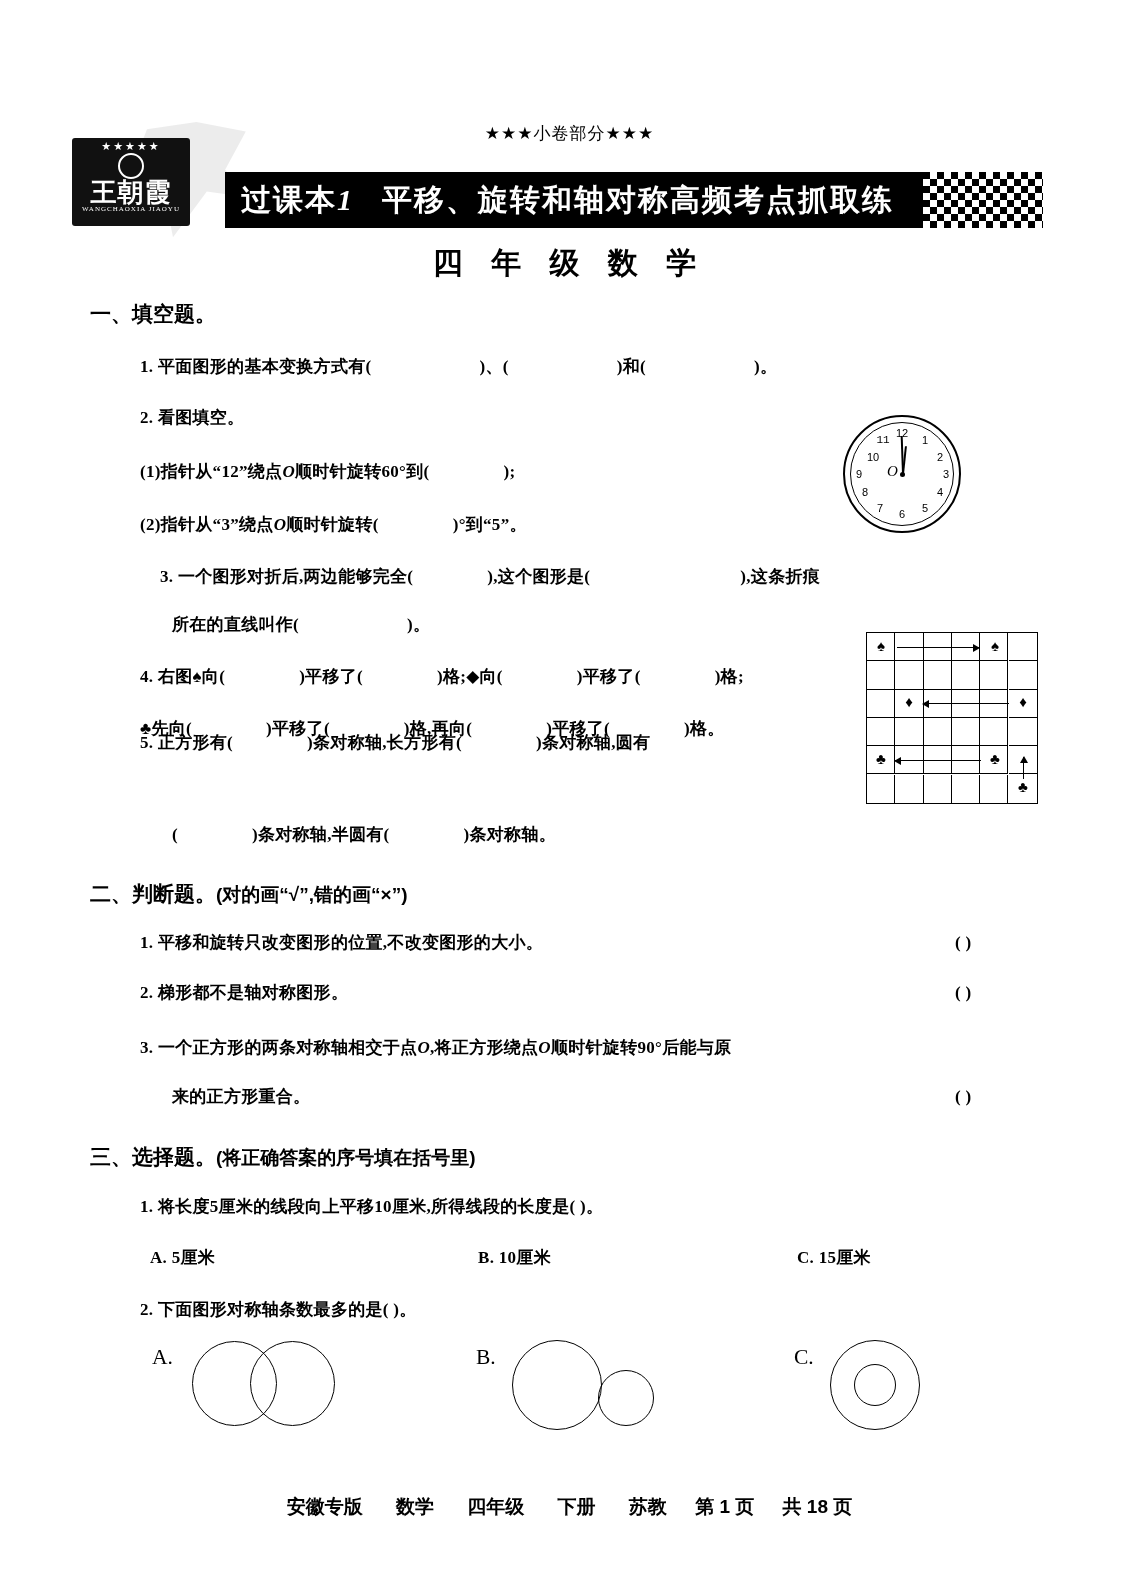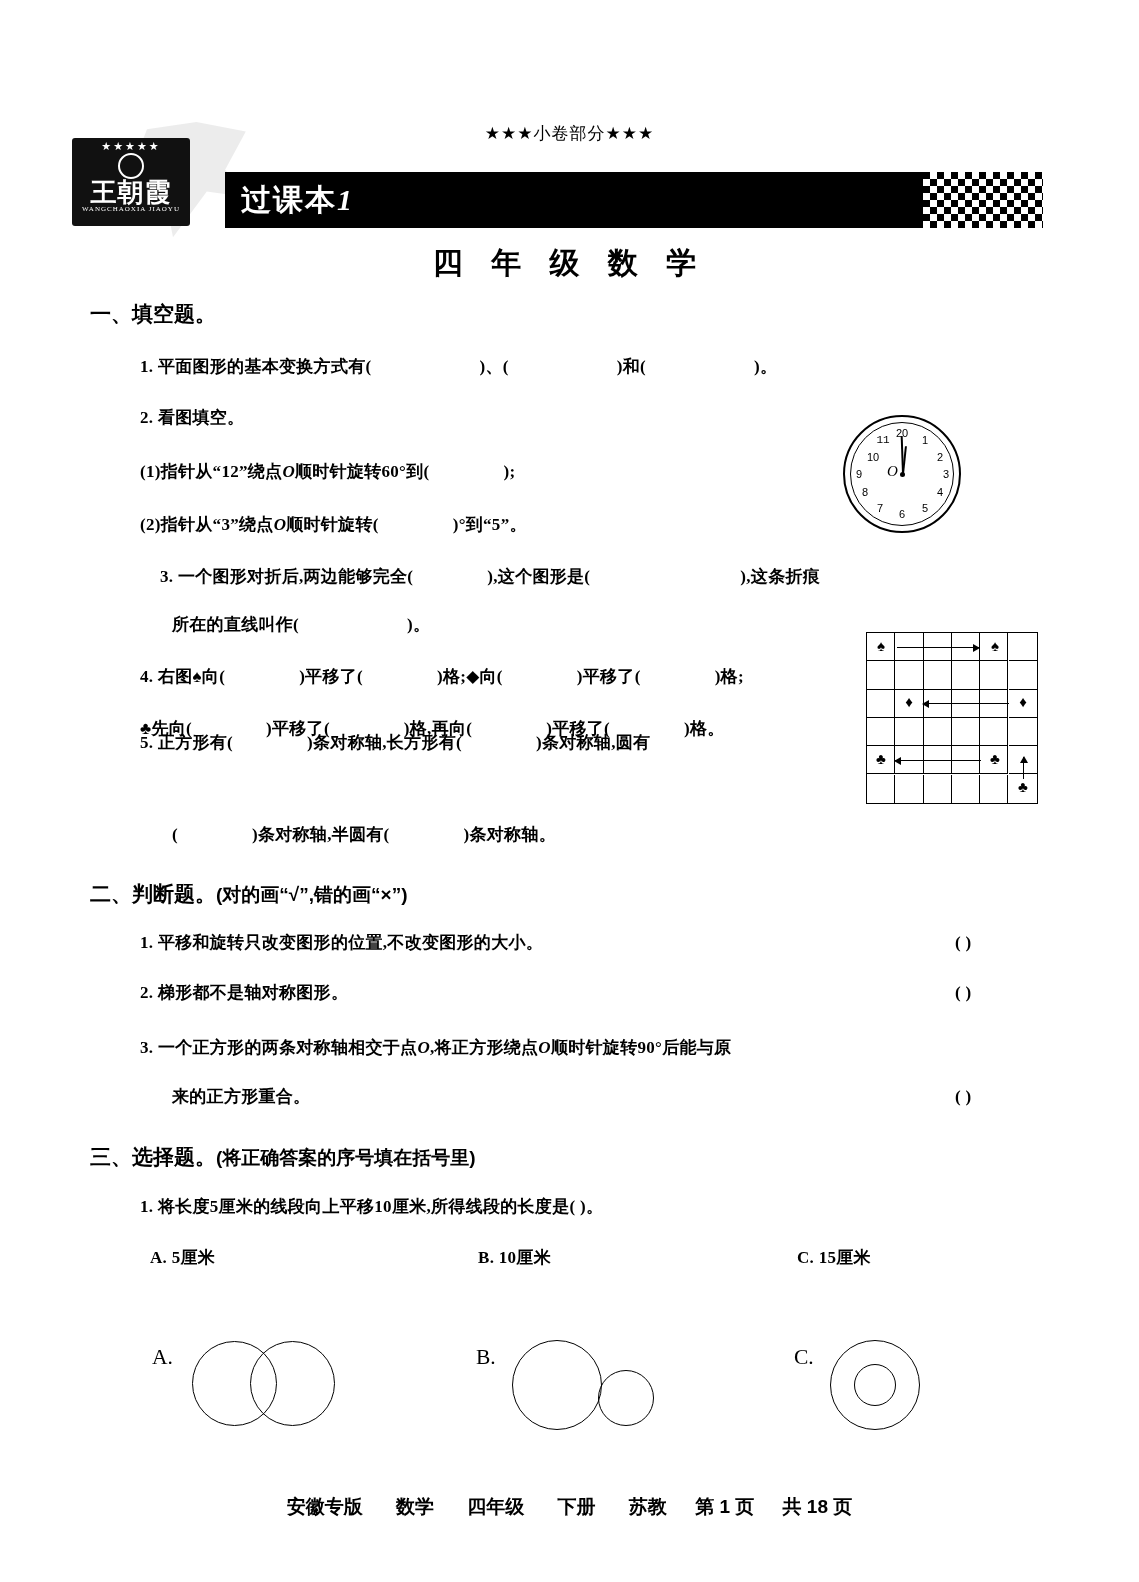--- a/index.html
+++ b/index.html
@@ -165,20 +165,21 @@
     </div>
   </div>
 
   <div class="title-band">
     <div class="bar"></div>
     <div class="checker"></div>
     <div class="title-text">
       <span>过课本</span>
       <span class="num">1</span>
       <span class="gap"></span>
+      <span>平移、旋转和轴对称高频考点抓取练</span>
     </div>
   </div>
 
   <div class="subject">四 年 级 数 学</div>
 
   <div class="sec" style="left:90px;top:300px;">一、填空题。</div>
 
   <div class="q" style="left:140px;top:352px;">
     <span>1.</span>
     <span>平面图形的基本变换方式有(</span><span class="blank b-md"></span><span>)、(</span><span class="blank b-md"></span><span>)和(</span><span class="blank b-md"></span><span>)。</span>
@@ -191,21 +192,21 @@
   <div class="q" style="left:140px;top:457px;">
     <span>(1)指针从“12”绕点</span><span class="it">O</span><span>顺时针旋转60°到(</span><span class="blank b-sm"></span><span>);</span>
   </div>
   <div class="q" style="left:140px;top:510px;">
     <span>(2)指针从“3”绕点</span><span class="it">O</span><span>顺时针旋转(</span><span class="blank b-sm"></span><span>)°到“5”。</span>
   </div>
 
   <div class="clock">
     <div class="outer"></div>
     <div class="inner"></div>
-    <div class="num" style="left:51px;top:12px;">20</div>
+    <div class="num" style="left:51px;top:12px;">12</div>
     <div class="num" style="left:74px;top:19px;">1</div>
     <div class="num" style="left:89px;top:36px;">2</div>
     <div class="num" style="left:95px;top:53px;">3</div>
     <div class="num" style="left:89px;top:71px;">4</div>
     <div class="num" style="left:74px;top:87px;">5</div>
     <div class="num" style="left:51px;top:93px;">6</div>
     <div class="num" style="left:29px;top:87px;">7</div>
     <div class="num" style="left:14px;top:71px;">8</div>
     <div class="num" style="left:8px;top:53px;">9</div>
     <div class="num" style="left:14px;top:36px;margin-left:8px;">10</div>
@@ -327,20 +328,24 @@
   </div>
 
   <div class="q" style="left:140px;top:1192px;">
     <span>1.</span>
     <span>将长度5厘米的线段向上平移10厘米,所得线段的长度是(        )。</span>
   </div>
   <div class="q" style="left:150px;top:1243px;">A. 5厘米</div>
   <div class="q" style="left:478px;top:1243px;">B. 10厘米</div>
   <div class="q" style="left:797px;top:1243px;">C. 15厘米</div>
 
+  <div class="q" style="left:140px;top:1295px;">
+    <span>2.</span>
+    <span>下面图形对称轴条数最多的是(        )。</span>
+  </div>
 
   <div class="shape-row">
     <div class="opt" style="left:152px;top:5px;">A.</div>
     <div class="circ" style="left:192px;top:1px;width:85px;height:85px;"></div>
     <div class="circ" style="left:250px;top:1px;width:85px;height:85px;"></div>
 
     <div class="opt" style="left:476px;top:5px;">B.</div>
     <div class="circ" style="left:512px;top:0;width:90px;height:90px;"></div>
     <div class="circ" style="left:598px;top:30px;width:56px;height:56px;"></div>
 

